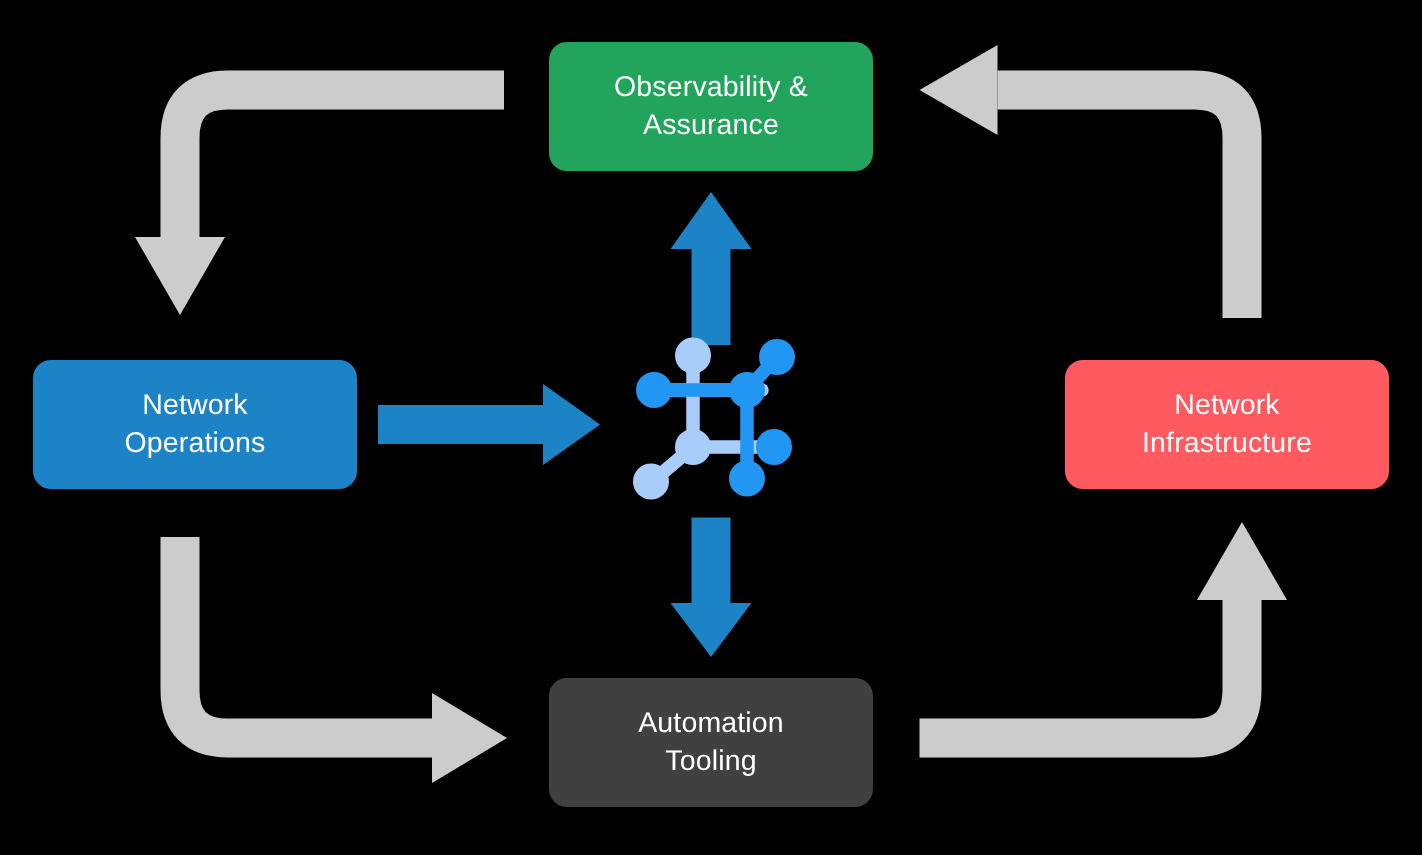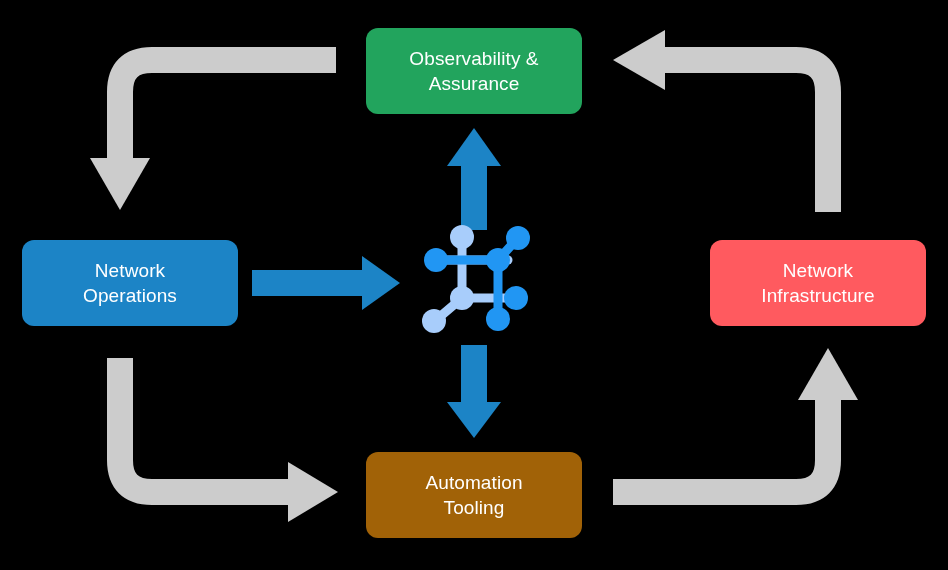--- a/index.html
+++ b/index.html
@@ -54,21 +54,21 @@
     top: 240px;
     width: 216px;
     height: 86px;
     background: #FF5A5F;
   }
   #box-automation-tooling {
     left: 366px;
     top: 452px;
     width: 216px;
     height: 86px;
-    background: #a16207;
+    background: #404040;
   }
   .svg-layer {
     position: absolute;
     left: 0;
     top: 0;
     width: 948px;
     height: 570px;
     pointer-events: none;
   }
   .center-icon {

